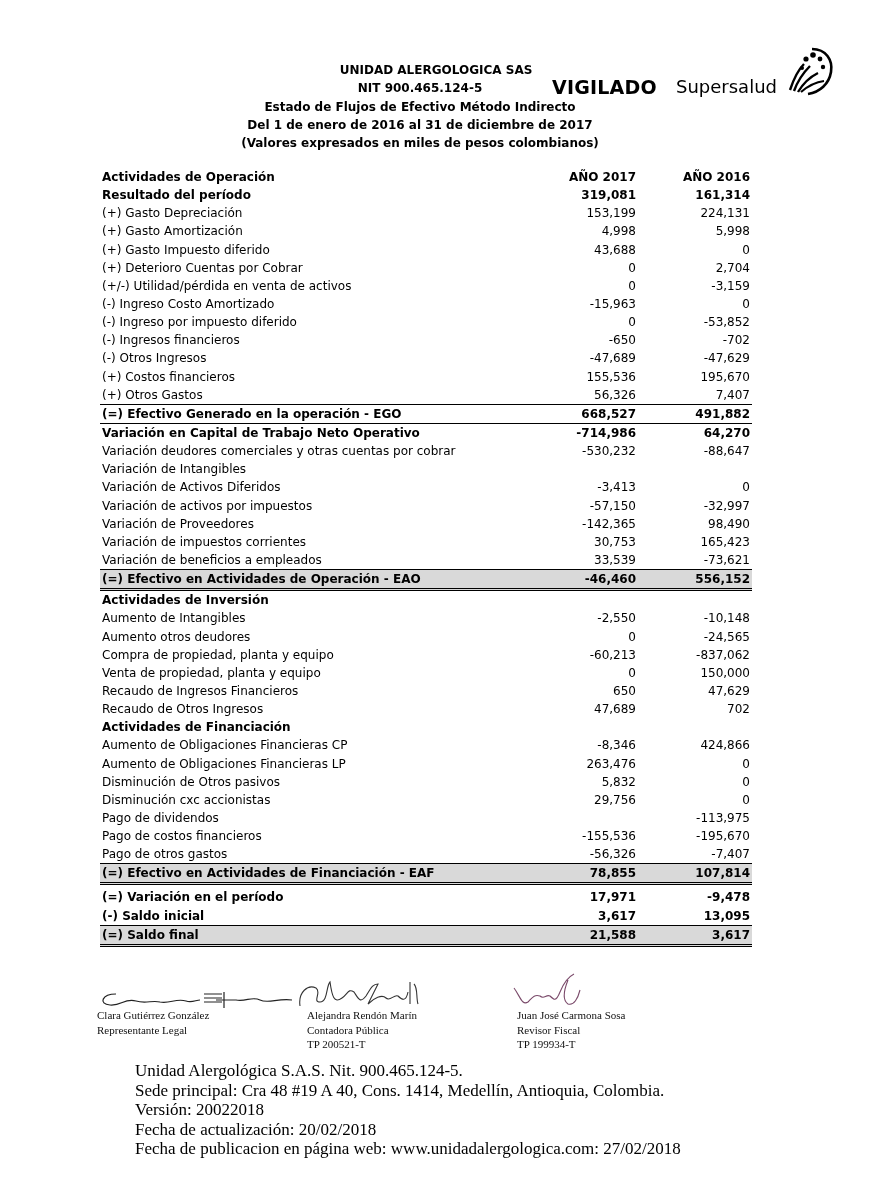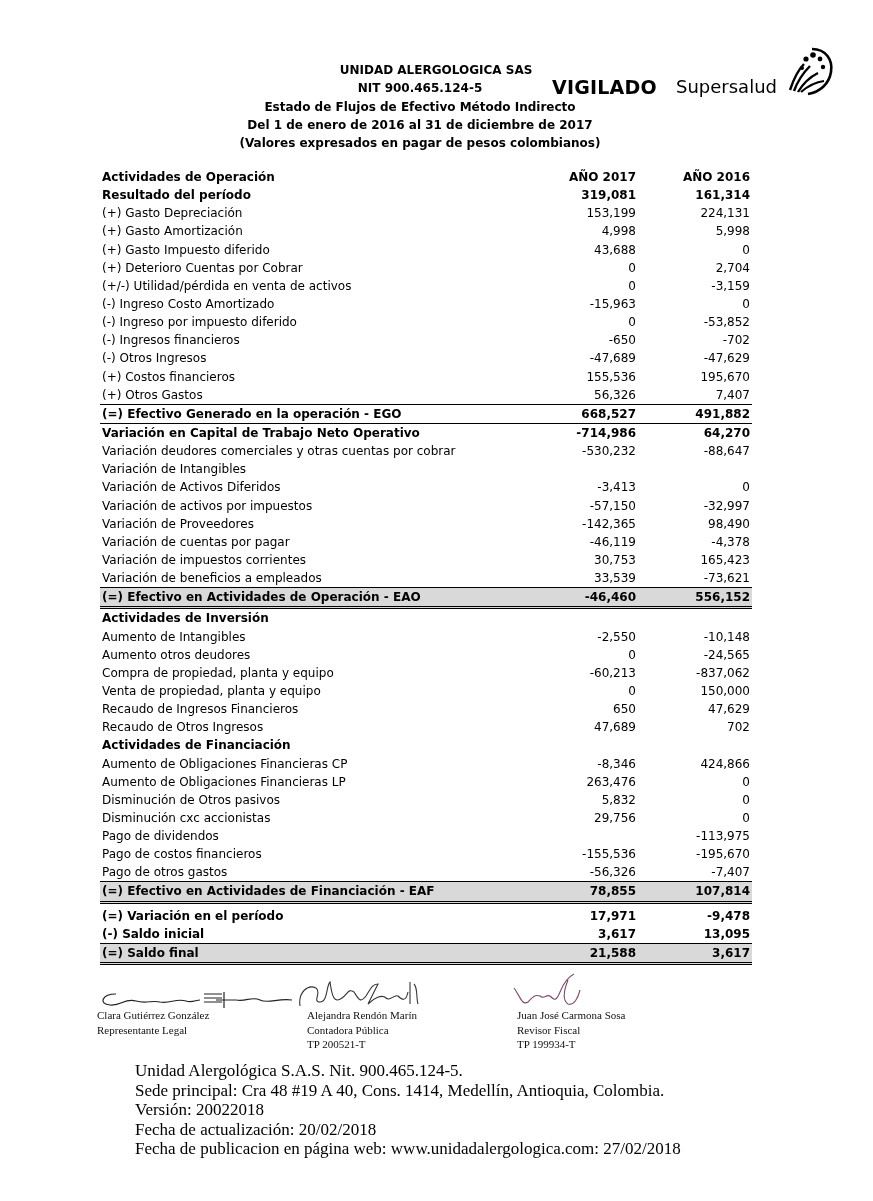--- a/index.html
+++ b/index.html
@@ -34,21 +34,21 @@
   .footer div { white-space:nowrap; }
 </style>
 </head>
 <body>
 
 <div class="header">
   <div class="hdr-line l1">UNIDAD ALERGOLOGICA SAS</div>
   <div class="hdr-line l2">NIT 900.465.124-5</div>
   <div class="hdr-line l3">Estado de Flujos de Efectivo Método Indirecto</div>
   <div class="hdr-line l4">Del 1 de enero de 2016 al 31 de diciembre de 2017</div>
-  <div class="hdr-line l5">(Valores expresados en pagar de pesos colombianos)</div>
+  <div class="hdr-line l5">(Valores expresados en miles de pesos colombianos)</div>
 
   <span class="vigilado">VIGILADO</span>
   <span class="supersalud">Supersalud</span>
   <svg class="logo" viewBox="0 0 52 50">
     <path d="M30 3 C44 3 51 14 49 26 C47 38 38 46 26 48" fill="none" stroke="#000" stroke-width="2.6"></path>
     <path d="M8 44 C12 32 16 24 22 18" fill="none" stroke="#000" stroke-width="2.4"></path>
     <path d="M12 45 C16 34 22 26 28 20" fill="none" stroke="#000" stroke-width="2.4"></path>
     <path d="M16 46 C22 36 30 30 36 27" fill="none" stroke="#000" stroke-width="2.4"></path>
     <path d="M19 46 C26 40 34 36 42 35" fill="none" stroke="#000" stroke-width="2.2"></path>
     <circle cx="24" cy="13" r="2.6" fill="#000"></circle>
@@ -155,25 +155,20 @@
       <span class="lbl">Variación de activos por impuestos</span>
       <span class="v17">-57,150</span>
       <span class="v16">-32,997</span>
     </div>
   <div class="row">
       <span class="lbl">Variación de Proveedores</span>
       <span class="v17">-142,365</span>
       <span class="v16">98,490</span>
     </div>
   <div class="row">
-      <span class="lbl">Variación de cuentas por pagar</span>
-      <span class="v17">-46,119</span>
-      <span class="v16">-4,378</span>
-    </div>
-  <div class="row">
       <span class="lbl">Variación de impuestos corrientes</span>
       <span class="v17">30,753</span>
       <span class="v16">165,423</span>
     </div>
   <div class="row">
       <span class="lbl">Variación de beneficios a empleados</span>
       <span class="v17">33,539</span>
       <span class="v16">-73,621</span>
     </div>
   <div class="row bold shaded">

